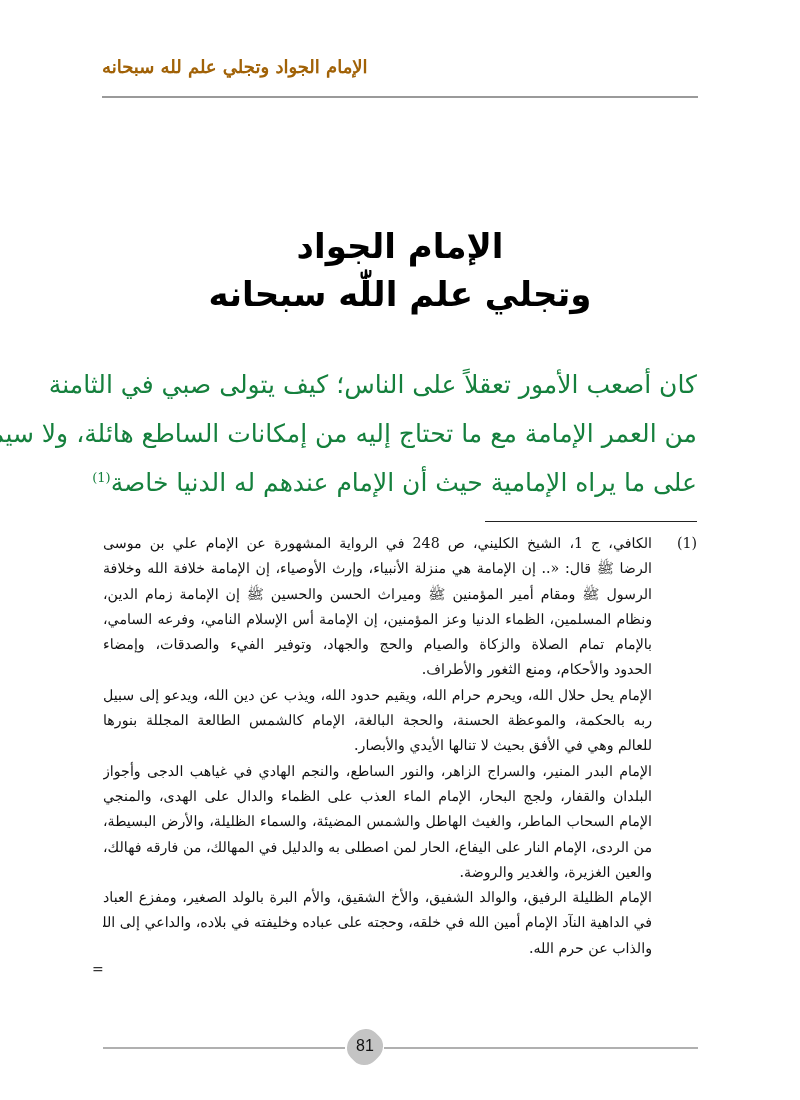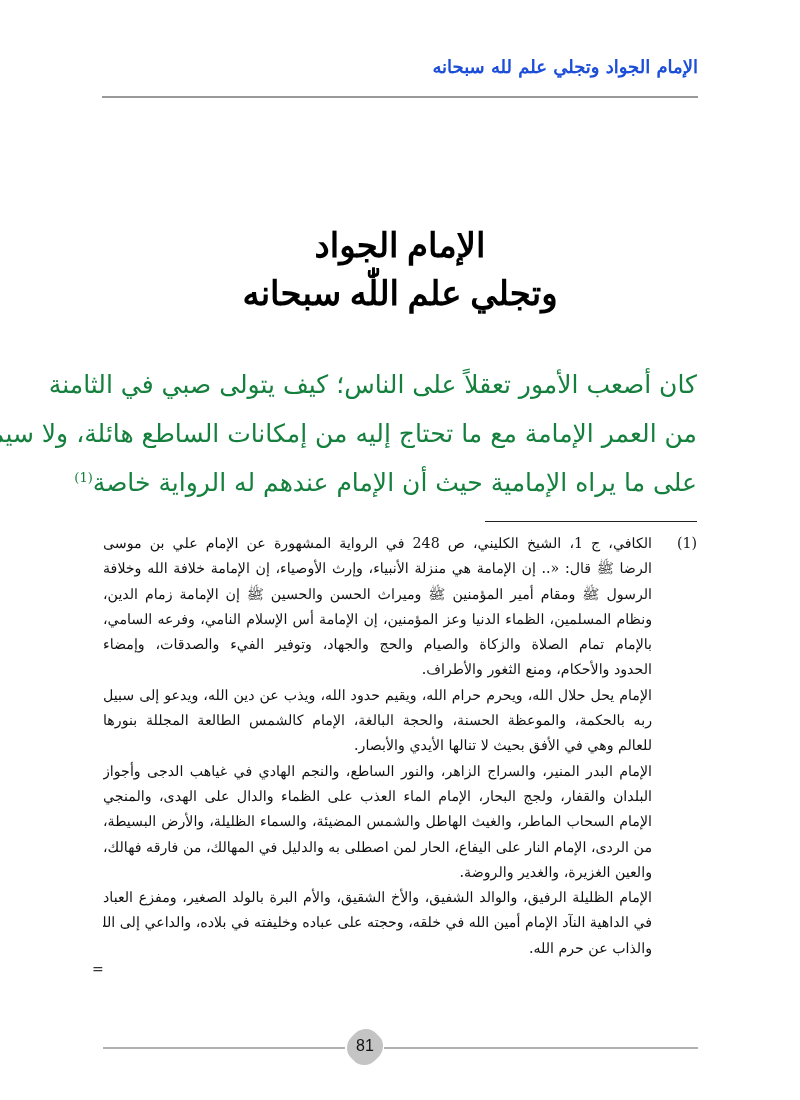--- a/index.html
+++ b/index.html
@@ -19,26 +19,26 @@
       position: absolute;
       inset: 0;
       direction: rtl;
     }
     
     .running-header {
       position: absolute;
       left: 102px;
       width: 596px;
       top: 52px;
-      text-align: right;
+      text-align: left;
       font-family: "DejaVu Serif", serif;
       font-weight: bold;
       font-size: 18px;
       line-height: 30px;
-      color: #1d4ed8;
+      color: #a16207;
     }
     .header-rule {
       position: absolute;
       left: 102px;
       width: 596px;
       top: 96px;
       height: 0;
       border-top: 2px solid #9a9a9a;
     }
     
@@ -47,21 +47,21 @@
       left: 100px;
       width: 600px;
       top: 222px;
       text-align: center;
       font-family: "DejaVu Sans", sans-serif;
       font-weight: bold;
       font-size: 34px;
       line-height: 48px;
       color: #000;
     }
-    .chapter-title div { white-space: nowrap; font-family: Liberation Serif, serif; }
+    .chapter-title div { white-space: nowrap; }
     
     .body-text {
       position: absolute;
       left: 100px;
       width: 597px;
       top: 360px;
       font-family: "DejaVu Serif", serif;
       font-size: 25px;
       line-height: 49px;
       color: #15803d;
@@ -170,21 +170,21 @@
   <div class="header-rule"></div>
 
   <div class="chapter-title">
     <div>الإمام الجواد</div>
     <div>وتجلي علم اللّٰه سبحانه</div>
   </div>
 
   <div class="body-text">
     <span class="line">كان أصعب الأمور تعقلاً على الناس؛ كيف يتولى صبي في الثامنة</span>
     <span class="line">من العمر الإمامة مع ما تحتاج إليه من إمكانات الساطع هائلة، ولا سيما</span>
-    <span class="line last"><span>على ما يراه الإمامية حيث أن الإمام عندهم له الرواية خاصة</span><sup class="fn-ref">(1)</sup></span>
+    <span class="line last"><span>على ما يراه الإمامية حيث أن الإمام عندهم له الدنيا خاصة</span><sup class="fn-ref">(1)</sup></span>
   </div>
 
   <div class="fn-rule"></div>
 
   <div class="footnotes">
     <div class="fn-block">
       <span class="fn-num">(1)</span>
       <span class="fn-line">الكافي، ج 1، الشيخ الكليني، ص 248 في الرواية المشهورة عن الإمام علي بن موسى</span>
       <span class="fn-line">الرضا ﷺ قال: «.. إن الإمامة هي منزلة الأنبياء، وإرث الأوصياء، إن الإمامة خلافة الله وخلافة</span>
       <span class="fn-line">الرسول ﷺ ومقام أمير المؤمنين ﷺ وميراث الحسن والحسين ﷺ إن الإمامة زمام الدين،</span>

